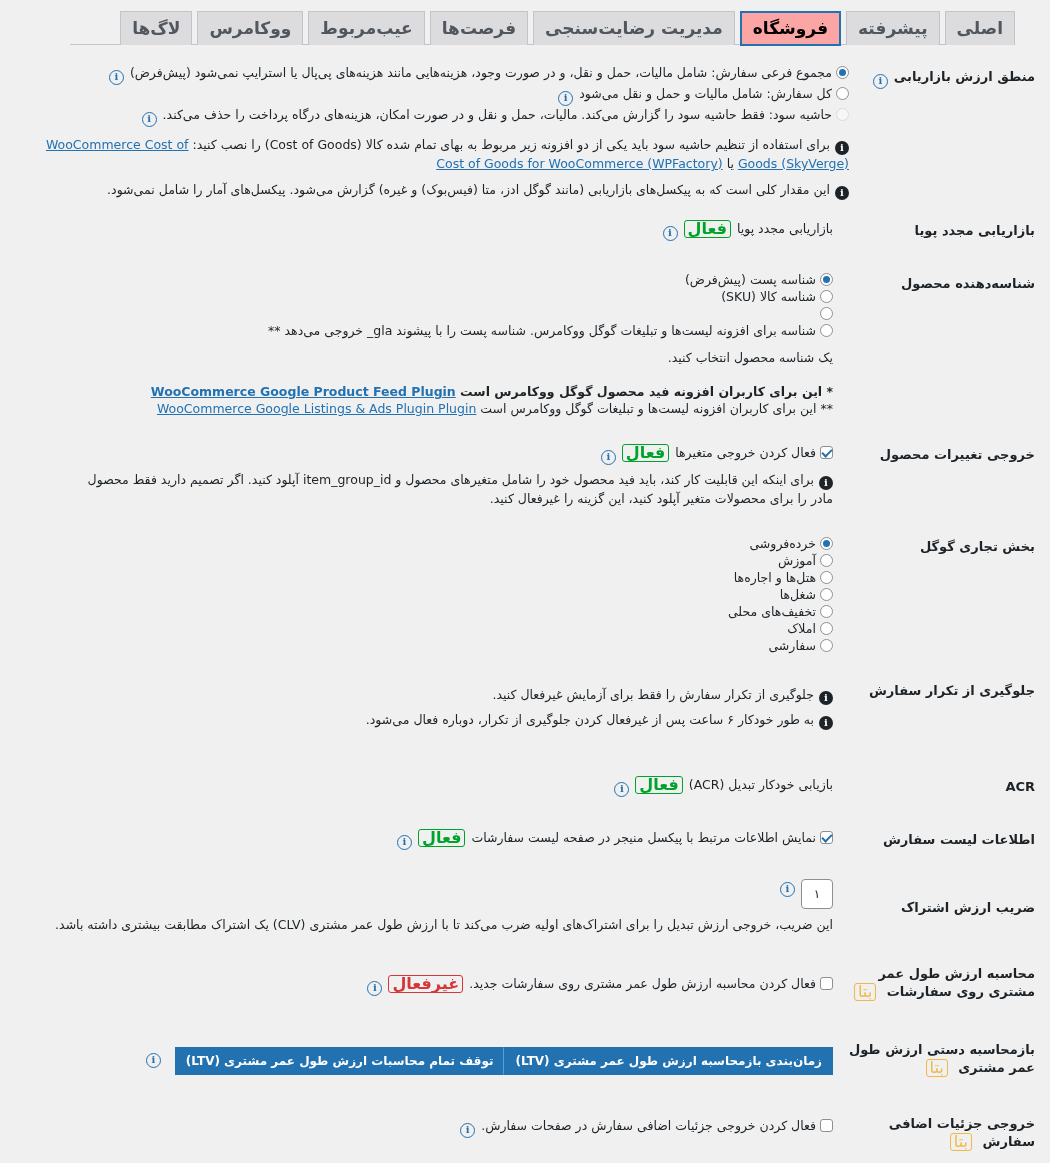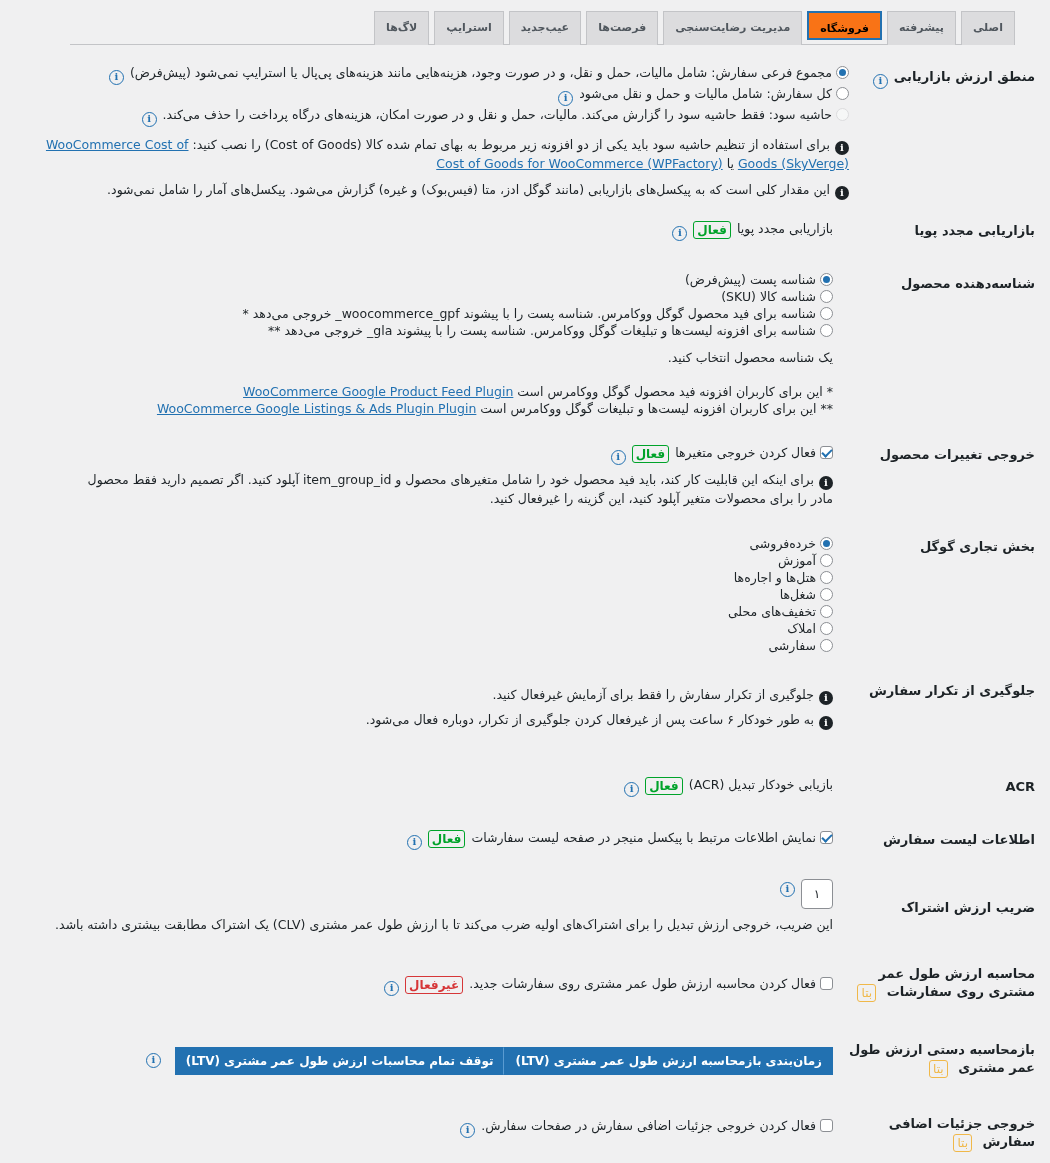--- a/index.html
+++ b/index.html
@@ -6,54 +6,54 @@
   html, body { margin: 0; padding: 0; }
   body {
     width: 1050px; height: 1163px; overflow: hidden;
     background: #f0f0f1; color: #1d2327;
     font-family: "DejaVu Sans", sans-serif; font-size: 12.5px;
     direction: rtl; position: relative;
   }
   a { color: #2271b1; text-decoration: underline; }
   
   .tabs { position: absolute; top: 11px; right: 35px; left: 70px; height: 34px; border-bottom: 1px solid #c3c4c7; display: flex; flex-direction: row; gap: 5px; }
-  .tab { height: 34px; padding: 0 11px; line-height: 32px; background: #dcdcde; border: 1px solid #c3c4c7; border-bottom: none; font-size: 11px; font-weight: 600; color: #50575e; white-space: nowrap; cursor: pointer; }
-  .tab.active { background: #f97316; color: #000; border: 2px solid #2271b1; border-bottom: 2px solid #2271b1; height: 29px; line-height: 31px; }
+  .tab { height: 34px; padding: 0 11px; line-height: 32px; background: #dcdcde; border: 1px solid #c3c4c7; border-bottom: none; font-size: 17px; font-weight: 600; color: #50575e; white-space: nowrap; cursor: pointer; }
+  .tab.active { background: #fca5a5; color: #000; border: 2px solid #2271b1; border-bottom: 2px solid #2271b1; height: 35px; line-height: 31px; }
   
   .row { position: absolute; right: 15px; left: 15px; }
   .label { position: absolute; right: 0; width: 195px; font-weight: 600; font-size: 13px; line-height: 18px; text-align: right; }
   .field { position: absolute; right: 215px; left: 0; line-height: 17px; }
   .radio, .check { display: inline-block; width: 13px; height: 13px; border: 1px solid #8c8f94; background: #fff; vertical-align: -2px; margin-left: 4px; position: relative; cursor: pointer; }
   .radio { border-radius: 50%; }
   .radio.on::after { content: ""; position: absolute; top: 2px; left: 2px; width: 7px; height: 7px; border-radius: 50%; background: #2271b1; }
   .radio.disabled { border-color: #dcdcde; background: #f6f7f7; }
   .check { border-radius: 3px; }
   .check.on::after { content: ""; position: absolute; left: 3px; top: 0px; width: 4px; height: 8px; border: solid #2271b1; border-width: 0 2px 2px 0; transform: rotate(45deg); }
   .opt { display: block; white-space: nowrap; }
   .info { display: inline-block; width: 15px; height: 15px; border: 1.5px solid #2271b1; border-radius: 50%; color: #2271b1; font-size: 10px; line-height: 12px; text-align: center; font-weight: bold; vertical-align: -3px; margin-right: 6px; cursor: pointer; font-family: "DejaVu Serif", serif; }
   .finfo { display: inline-block; width: 14px; height: 14px; border-radius: 50%; background: #1d2327; color: #fff; font-size: 10px; line-height: 14px; text-align: center; font-weight: bold; vertical-align: -2px; margin-left: 5px; font-family: "DejaVu Serif", serif; }
-  .badge { display: inline-block; font-size: 12px; line-height: 14px; padding: 1px 3px; border: 1.5px solid; border-radius: 3px; vertical-align: -1px; margin-right: 6px; font-weight: 600; }
+  .badge { display: inline-block; font-size: 16px; line-height: 14px; padding: 1px 3px; border: 1.5px solid; border-radius: 3px; vertical-align: -1px; margin-right: 6px; font-weight: 600; }
   .badge.green { color: #00a32a; border-color: #00a32a; }
   .badge.red { color: #d63638; border-color: #d63638; }
   .badge.beta { color: #f0b849; border-color: #f0b849; font-weight: 400; }
   .btn { display: inline-block; background: #2271b1; color: #fff; border: 1px solid #2271b1; padding: 0 10px; height: 28px; line-height: 26px; font-size: 12px; font-weight: 600; cursor: pointer; }
   .btn + .btn { border-right: 1px solid #5a9bd1; }
   .num { display: inline-block; width: 32px; height: 30px; border: 1px solid #8c8f94; border-radius: 4px; background: #fff; text-align: center; line-height: 28px; font-size: 12px; }
 </style>
 </head>
 <body>
 
 <div class="tabs">
   <div class="tab">اصلی</div>
   <div class="tab">پیشرفته</div>
   <div class="tab active">فروشگاه</div>
   <div class="tab">مدیریت رضایت‌سنجی</div>
   <div class="tab">فرصت‌ها</div>
-  <div class="tab">عیب‌جدید</div>
-  <div class="tab">استرایپ</div>
+  <div class="tab">عیب‌مربوط</div>
+  <div class="tab">ووکامرس</div>
   <div class="tab">لاگ‌ها</div>
 </div>
 
 <div class="row" style="top:64px;">
   <div class="label" style="top:4px;">
     <span>منطق ارزش بازاریابی</span><span class="info">i</span>
   </div>
   <div class="field" style="right:186px;">
     <label class="opt"><span class="radio on"></span><span>مجموع فرعی سفارش: شامل مالیات، حمل و نقل، و در صورت وجود، هزینه‌هایی مانند هزینه‌های پی‌پال یا استرایپ نمی‌شود (پیش‌فرض)</span><span class="info">i</span></label>
     <label class="opt"><span class="radio"></span><span>کل سفارش: شامل مالیات و حمل و نقل می‌شود</span><span class="info">i</span></label>
@@ -68,24 +68,24 @@
   <div class="field" style="right:202px;">
     <span>بازاریابی مجدد پویا</span><span class="badge green">فعال</span><span class="info">i</span>
   </div>
 </div>
 
 <div class="row" style="top:271px;">
   <div class="label" style="top:4px;">شناسه‌دهنده محصول</div>
   <div class="field" style="right:202px;">
     <label class="opt"><span class="radio on"></span><span>شناسه پست (پیش‌فرض)</span></label>
     <label class="opt"><span class="radio"></span><span>شناسه کالا (SKU)</span></label>
-    <label class="opt"><span class="radio"></span><span>شناسه برای فید محصول گوگل ووکامرس. شناسه پست را با پیشوند woocommerce_gpf_ خروجی می‌دهد *</span></label>
+    <label class="opt"><span class="radio"></span></label>
     <label class="opt"><span class="radio"></span><span>شناسه برای افزونه لیست‌ها و تبلیغات گوگل ووکامرس. شناسه پست را با پیشوند gla_ خروجی می‌دهد **</span></label>
     <div style="margin-top:10px;">یک شناسه محصول انتخاب کنید.</div>
-    <div style="margin-top:17px;"><span>* این برای کاربران افزونه فید محصول گوگل ووکامرس است </span><a href="#">WooCommerce Google Product Feed Plugin</a></div>
+    <div style="margin-top:17px;font-weight:bold;"><span>* این برای کاربران افزونه فید محصول گوگل ووکامرس است </span><a href="#">WooCommerce Google Product Feed Plugin</a></div>
     <div><span>** این برای کاربران افزونه لیست‌ها و تبلیغات گوگل ووکامرس است </span><a href="#">WooCommerce Google Listings &amp; Ads Plugin Plugin</a></div>
   </div>
 </div>
 
 <div class="row" style="top:444px;">
   <div class="label" style="top:2px;">خروجی تغییرات محصول</div>
   <div class="field" style="right:202px; left:50px;">
     <label class="opt"><span class="check on"></span><span>فعال کردن خروجی متغیرها</span><span class="badge green">فعال</span><span class="info">i</span></label>
     <div style="margin-top:6px;"><span class="finfo">i</span><span>برای اینکه این قابلیت کار کند، باید فید محصول خود را شامل متغیرهای محصول و item_group_id آپلود کنید. اگر تصمیم دارید فقط محصول مادر را برای محصولات متغیر آپلود کنید، این گزینه را غیرفعال کنید.</span></div>
   </div>

